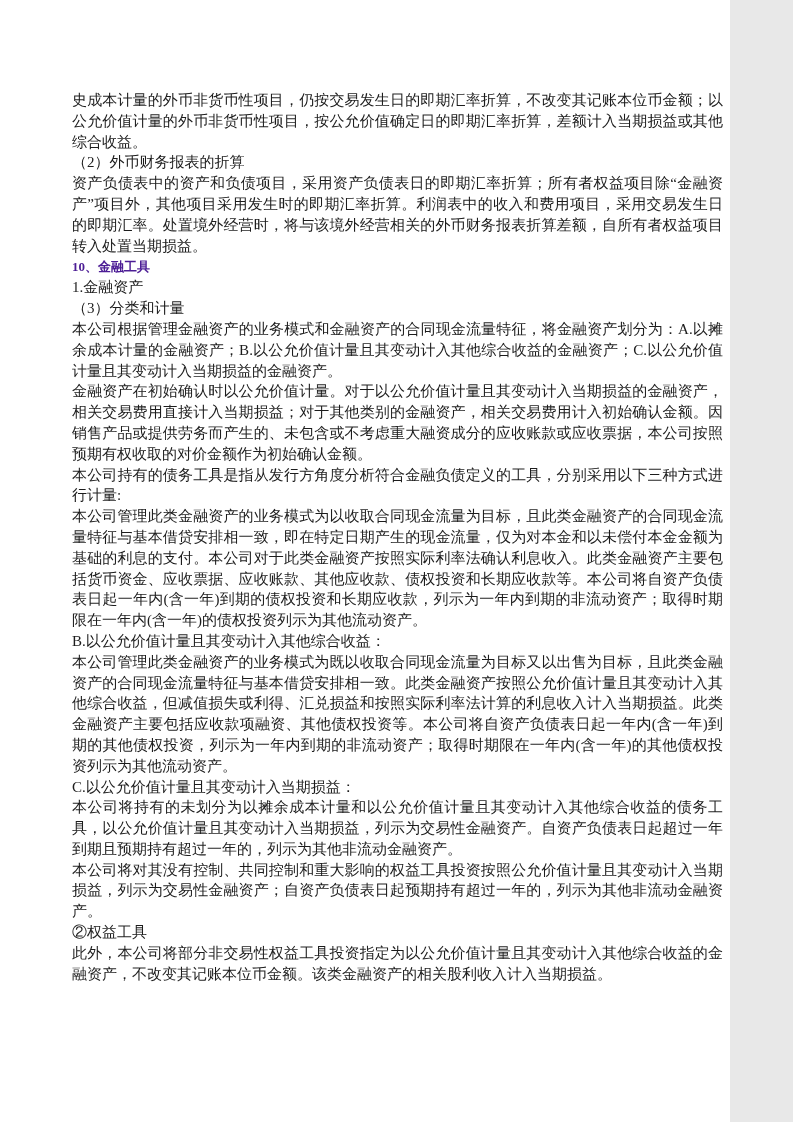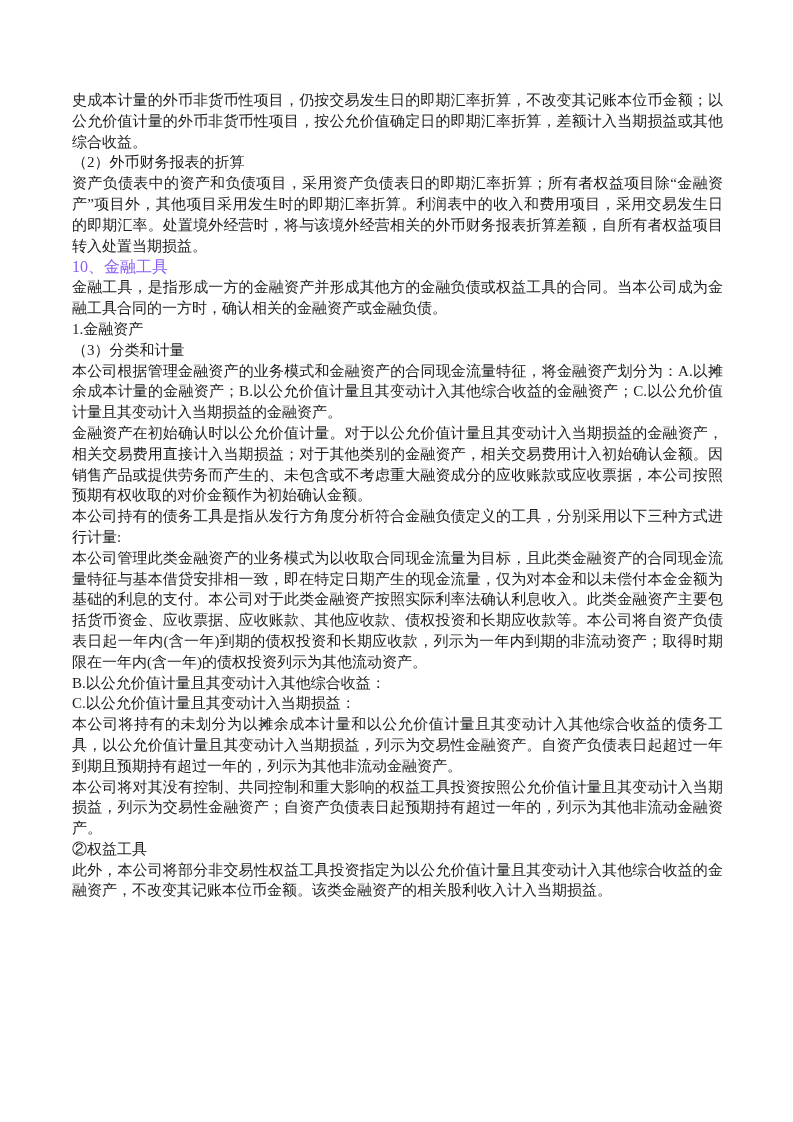--- a/index.html
+++ b/index.html
@@ -6,63 +6,63 @@
   html, body { margin: 0; padding: 0; }
   body {
     width: 793px;
     height: 1122px;
     background: #e8e8e8;
     overflow: hidden;
     font-family: "Liberation Serif", "DejaVu Serif", serif;
   }
   .page {
     position: relative;
-    width: 793px;
+    width: 730px;
     height: 1122px;
     background: #ffffff;
   }
   .content {
     position: absolute;
     left: 72px;
     top: 90px;
     width: 651px;
     font-size: 15px;
     line-height: 20.8px;
     color: #1c1c1c;
     text-align: justify;
     overflow-wrap: break-word;
   }
   .content p {
     margin: 0;
     padding: 0;
   }
   .section-heading {
     margin: 20.8px 0;
-    font-weight: 400;
-    font-size: 16px;
+    font-weight: 700;
+    font-size: 13px;
     line-height: 21px;
-    color: #8b5cf6;
+    color: #4c1d95;
   }
 </style>
 </head>
 <body>
 
 <div class="page">
   <div class="content">
     <p>史成本计量的外币非货币性项目，仍按交易发生日的即期汇率折算，不改变其记账本位币金额；以公允价值计量的外币非货币性项目，按公允价值确定日的即期汇率折算，差额计入当期损益或其他综合收益。</p>
     <p>（2）外币财务报表的折算</p>
     <p>资产负债表中的资产和负债项目，采用资产负债表日的即期汇率折算；所有者权益项目除“金融资产”项目外，其他项目采用发生时的即期汇率折算。利润表中的收入和费用项目，采用交易发生日的即期汇率。处置境外经营时，将与该境外经营相关的外币财务报表折算差额，自所有者权益项目转入处置当期损益。</p>
     <p class="section-heading">10、金融工具</p>
-    <p>金融工具，是指形成一方的金融资产并形成其他方的金融负债或权益工具的合同。当本公司成为金融工具合同的一方时，确认相关的金融资产或金融负债。</p>
     <p>1.金融资产</p>
     <p>（3）分类和计量</p>
     <p>本公司根据管理金融资产的业务模式和金融资产的合同现金流量特征，将金融资产划分为：A.以摊余成本计量的金融资产；B.以公允价值计量且其变动计入其他综合收益的金融资产；C.以公允价值计量且其变动计入当期损益的金融资产。</p>
     <p>金融资产在初始确认时以公允价值计量。对于以公允价值计量且其变动计入当期损益的金融资产，相关交易费用直接计入当期损益；对于其他类别的金融资产，相关交易费用计入初始确认金额。因销售产品或提供劳务而产生的、未包含或不考虑重大融资成分的应收账款或应收票据，本公司按照预期有权收取的对价金额作为初始确认金额。</p>
     <p>本公司持有的债务工具是指从发行方角度分析符合金融负债定义的工具，分别采用以下三种方式进行计量:</p>
     <p>本公司管理此类金融资产的业务模式为以收取合同现金流量为目标，且此类金融资产的合同现金流量特征与基本借贷安排相一致，即在特定日期产生的现金流量，仅为对本金和以未偿付本金金额为基础的利息的支付。本公司对于此类金融资产按照实际利率法确认利息收入。此类金融资产主要包括货币资金、应收票据、应收账款、其他应收款、债权投资和长期应收款等。本公司将自资产负债表日起一年内(含一年)到期的债权投资和长期应收款，列示为一年内到期的非流动资产；取得时期限在一年内(含一年)的债权投资列示为其他流动资产。</p>
     <p>B.以公允价值计量且其变动计入其他综合收益：</p>
+    <p>本公司管理此类金融资产的业务模式为既以收取合同现金流量为目标又以出售为目标，且此类金融资产的合同现金流量特征与基本借贷安排相一致。此类金融资产按照公允价值计量且其变动计入其他综合收益，但减值损失或利得、汇兑损益和按照实际利率法计算的利息收入计入当期损益。此类金融资产主要包括应收款项融资、其他债权投资等。本公司将自资产负债表日起一年内(含一年)到期的其他债权投资，列示为一年内到期的非流动资产；取得时期限在一年内(含一年)的其他债权投资列示为其他流动资产。</p>
     <p>C.以公允价值计量且其变动计入当期损益：</p>
     <p>本公司将持有的未划分为以摊余成本计量和以公允价值计量且其变动计入其他综合收益的债务工具，以公允价值计量且其变动计入当期损益，列示为交易性金融资产。自资产负债表日起超过一年到期且预期持有超过一年的，列示为其他非流动金融资产。</p>
     <p>本公司将对其没有控制、共同控制和重大影响的权益工具投资按照公允价值计量且其变动计入当期损益，列示为交易性金融资产；自资产负债表日起预期持有超过一年的，列示为其他非流动金融资产。</p>
     <p>②权益工具</p>
     <p>此外，本公司将部分非交易性权益工具投资指定为以公允价值计量且其变动计入其他综合收益的金融资产，不改变其记账本位币金额。该类金融资产的相关股利收入计入当期损益。</p>
   </div>
 </div>
 
 </body></html>

